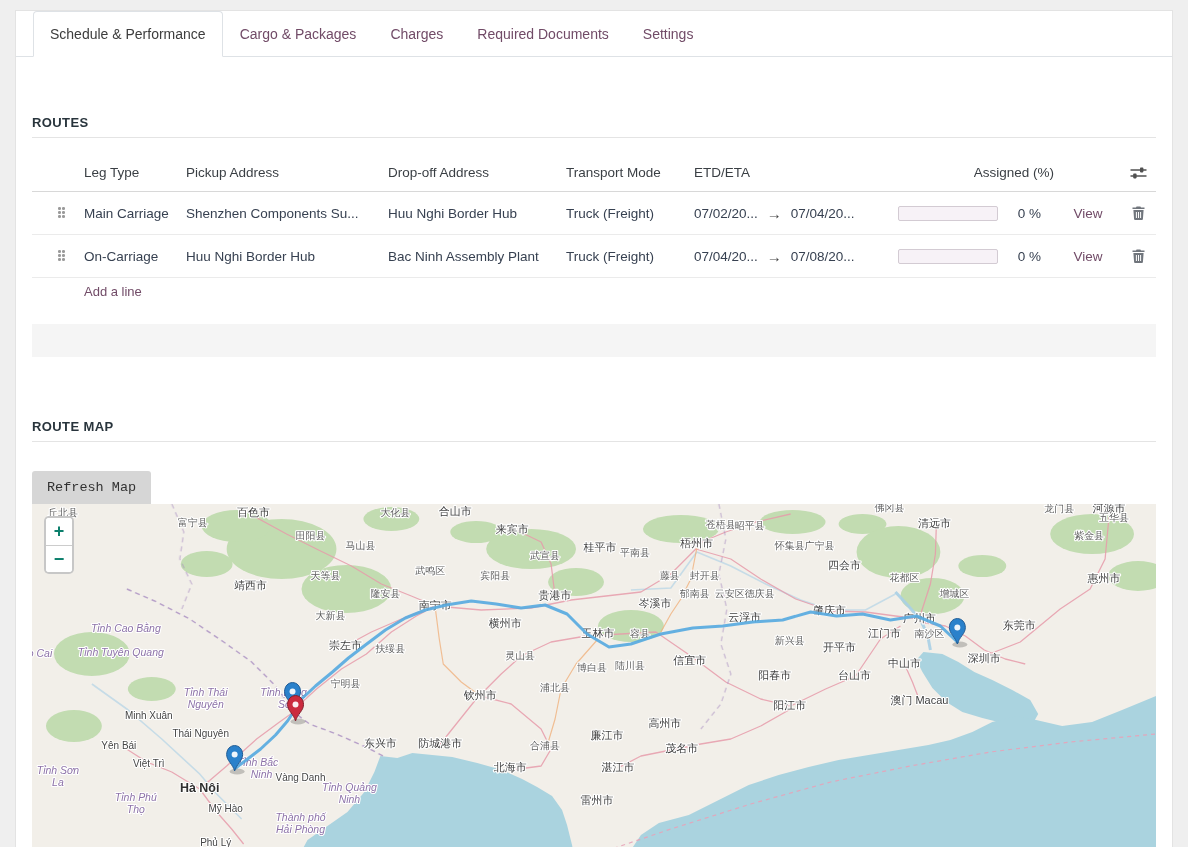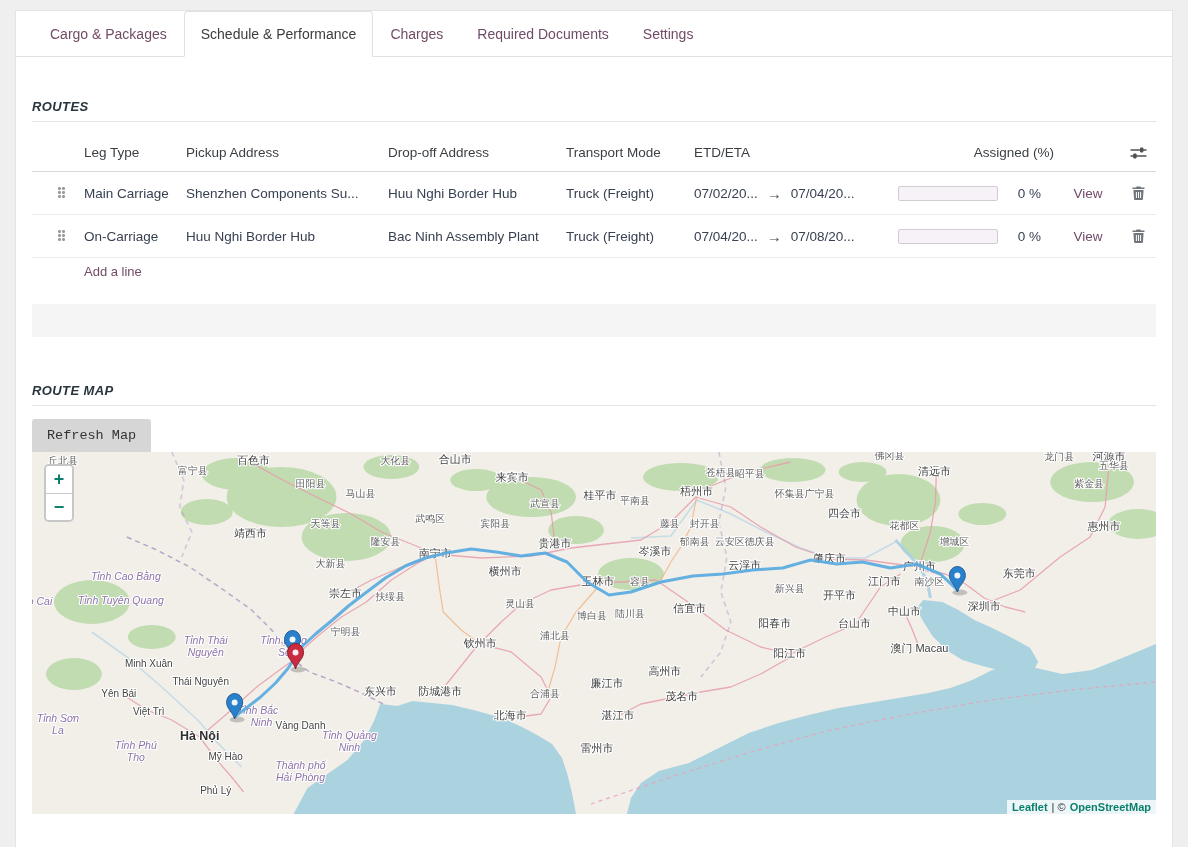--- a/index.html
+++ b/index.html
@@ -30,23 +30,23 @@
     border:1px solid transparent; margin-bottom:-1px; cursor:pointer;
     white-space:nowrap;
   }
   .tab.active {
     color:#3d3d3d; background:#fff; font-weight:500;
     border-color:#dee2e6 #dee2e6 #fff #dee2e6;
     border-radius:4px 4px 0 0;
   }
   
   .section-title {
-    margin:0 16px; padding:42px 0 7px;
+    margin:16px 16px; padding:42px 0 7px;
     border-bottom:1px solid #e4e4e4;
-    font-size:13px; font-weight:700; letter-spacing:.4px; color:#28343c;font-style:italic;
+    font-size:13px; font-weight:700; letter-spacing:.4px; color:#28343c;
   }
   .section-title.second { padding-top:46px; }
   
   .rt { margin:12px 16px 0; }
   .rt-header, .rt-row {
     display:grid;
     grid-template-columns:52px 102px 202px 178px 128px 196px 168px 60px 40px;
     align-items:center;
   }
   .rt-header { height:38px; border-bottom:1px solid #d8d8d8; font-size:13.5px; font-weight:500; color:#3a3f44; }
@@ -97,22 +97,22 @@
   text.ml-town    { font-size:10px;   fill:#454545; }
   text.ml-capital { font-size:12.5px; fill:#303030; font-weight:600; }
 </style>
 </head>
 <body>
 
 <div class="sheet">
 
   
   <div class="tabs">
+    <div class="tab active">Schedule &amp; Performance</div>
     <div class="tab">Cargo &amp; Packages</div>
-    <div class="tab active">Schedule &amp; Performance</div>
     <div class="tab">Charges</div>
     <div class="tab">Required Documents</div>
     <div class="tab">Settings</div>
   </div>
 
   
   <div class="section-title">ROUTES</div>
 
   <div class="rt">
     <div class="rt-header">

